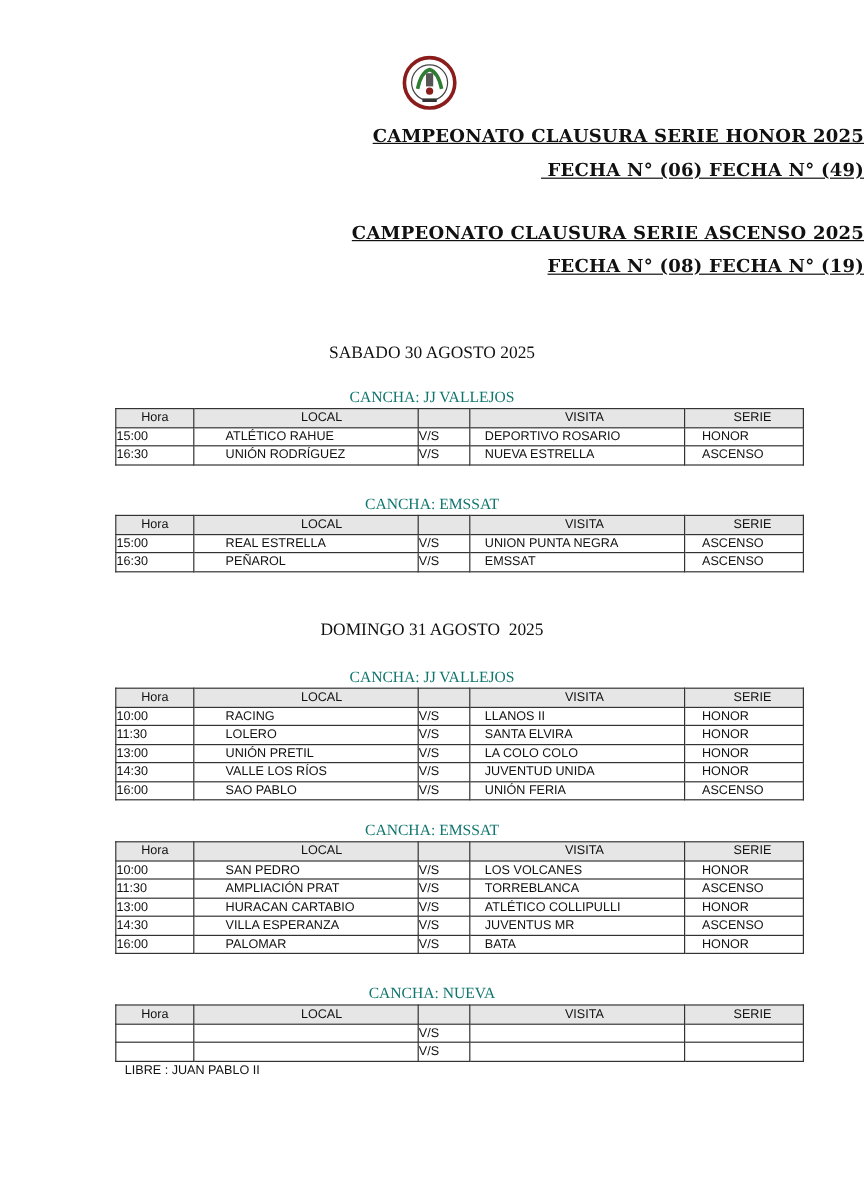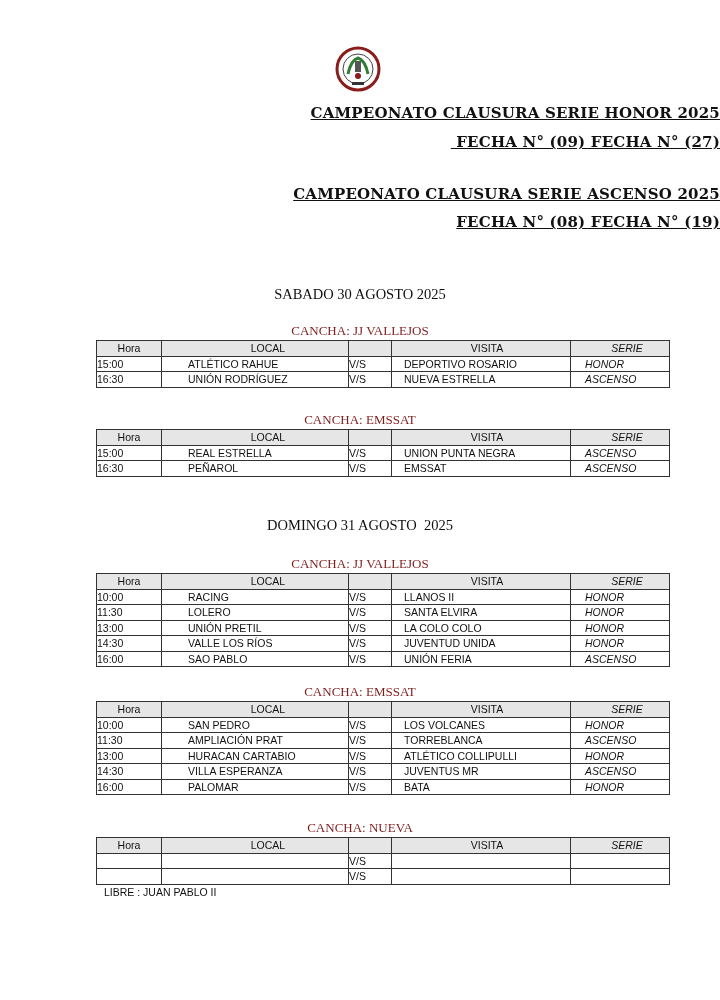--- a/index.html
+++ b/index.html
@@ -1,47 +1,47 @@
 <!DOCTYPE html>
 <html><head>
 <meta charset="utf-8">
 <style>
   html, body { margin: 0; padding: 0; background: #ffffff; }
   body { width: 720px; height: 1000px; position: relative; overflow: hidden; font-family: "Liberation Sans", sans-serif; color: #111; }
   .logo { position: absolute; left: 333px; top: 46px; width: 50px; height: 46px; }
   .title { position: absolute; left: 0; width: 720px; text-align: right; font-family: "DejaVu Serif", serif; font-weight: bold; font-size: 15px; text-decoration: underline; letter-spacing: 0.2px; color: #111; white-space: pre; }
   .day { position: absolute; left: 0; width: 720px; text-align: center; font-family: "Liberation Serif", serif; font-size: 14.5px; color: #111; white-space: pre; }
-  .cancha { position: absolute; left: 0; width: 720px; text-align: center; font-family: "Liberation Serif", serif; font-size: 13px; color: #7f1d1d; }
+  .cancha { position: absolute; left: 0; width: 720px; text-align: center; font-family: "Liberation Serif", serif; font-size: 13px; color: #0f766e; }
   table.fx { position: absolute; left: 96px; width: 530px; border-collapse: collapse; table-layout: fixed; font-family: "Liberation Sans", sans-serif; font-size: 10.5px; padding-left: 41px; }
   table.fx td, table.fx th { border: 1px solid #333; height: 14.5px; padding: 0; line-height: 14px; font-weight: normal; }
   table.fx th { background: #e6e6e6; text-align: center; }
   table.fx td { text-align: left; }
   .c-hora { width: 64px; text-align: left; }
   .c-local { width: 160px; padding-left: 26px !important; }
   .c-vs { width: 42px; text-align: left; }
   .c-visita { width: 166px; padding-left: 12px !important; }
-  .c-serie { width: 84px; padding-left: 14px !important; font-style: italic; }
+  .c-serie { width: 84px; padding-left: 14px !important; }
   .libre-note { position: absolute; left: 104px; top: 886px; font-size: 10.5px; }
 </style>
 </head>
 <body>
 
 <div class="logo">
   <svg width="50" height="46" viewBox="0 0 50 46">
     <circle cx="25" cy="23" r="21" fill="#fff" stroke="#8a1c1c" stroke-width="3"></circle>
     <circle cx="25" cy="23" r="15" fill="#fff" stroke="#444" stroke-width="1"></circle>
     <path d="M15 28 Q18 14 25 12 Q32 14 35 28" fill="none" stroke="#2e7d32" stroke-width="3"></path>
     <rect x="22" y="15" width="6" height="11" fill="#555"></rect>
     <circle cx="25" cy="30" r="3" fill="#8a1c1c"></circle>
     <rect x="19" y="36" width="12" height="3" fill="#333"></rect>
   </svg>
 </div>
 
 <div class="title" style="top:104px">CAMPEONATO CLAUSURA SERIE HONOR 2025</div>
-<div class="title" style="top:133px"> FECHA N° (09) FECHA N° (27)</div>
+<div class="title" style="top:133px"> FECHA N° (06) FECHA N° (49)</div>
 <div class="title" style="top:185px">CAMPEONATO CLAUSURA SERIE ASCENSO 2025</div>
 <div class="title" style="top:213px">FECHA N° (08) FECHA N° (19)</div>
 
 <div class="day" style="top:286px">SABADO 30 AGOSTO 2025</div>
 
 <div class="cancha" style="top:323px">CANCHA: JJ VALLEJOS</div>
 <table class="fx" style="top:340px">
     <tbody>
       <tr>
         <th class="c-hora">Hora</th>

